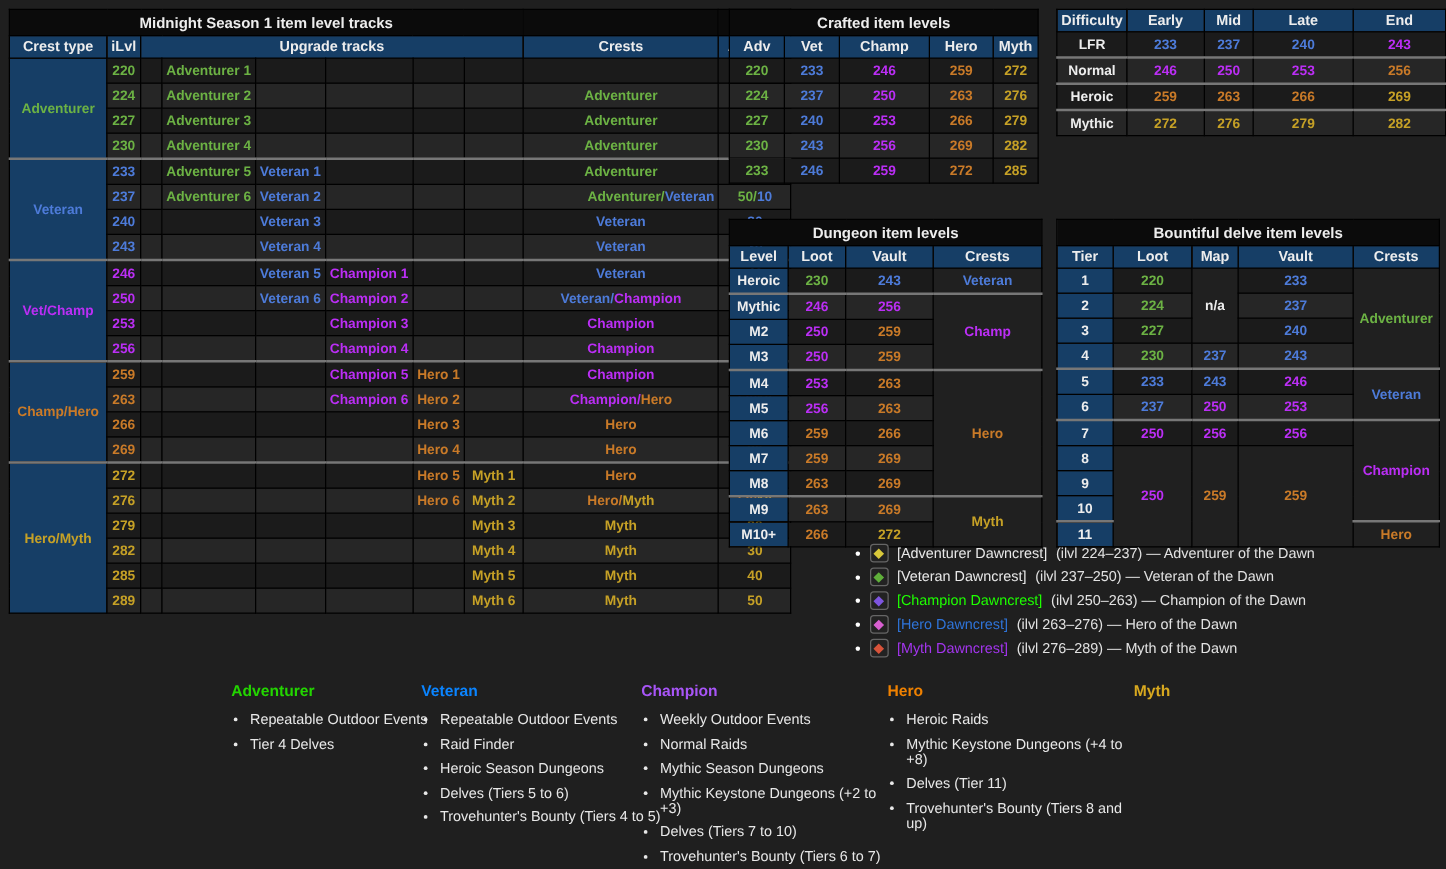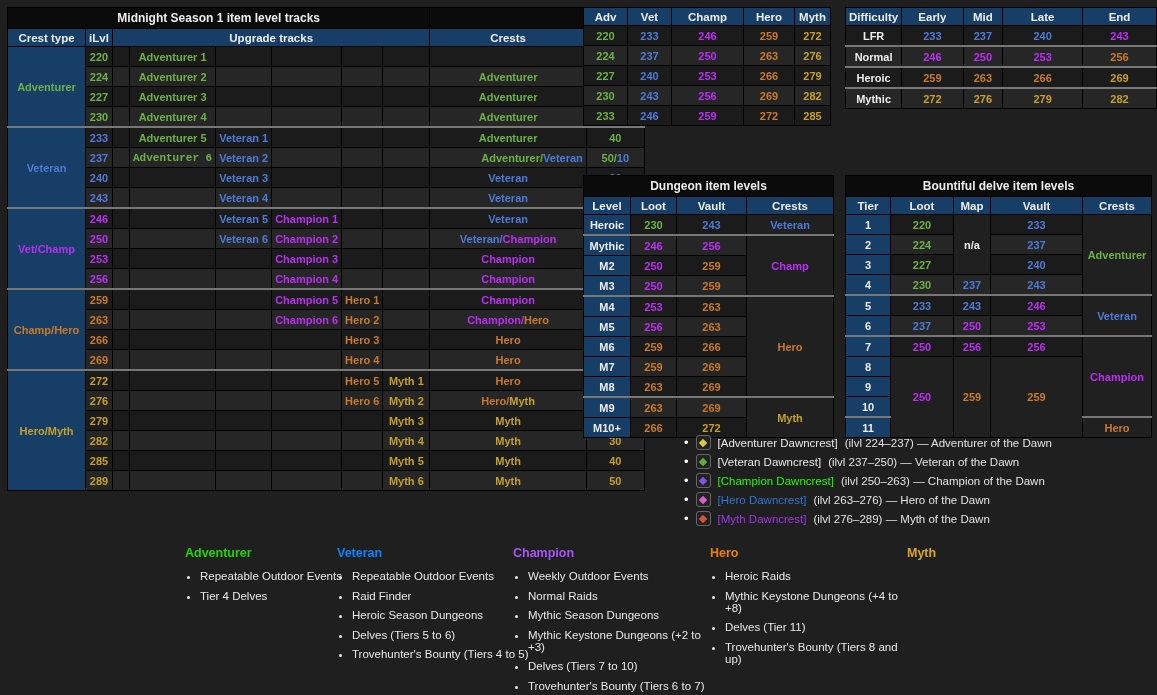--- a/index.html
+++ b/index.html
@@ -81,21 +81,21 @@
           <td style="color: rgb(77, 123, 217);"></td>
           <td style="color: rgb(187, 46, 245);"></td>
           <td style="color: rgb(201, 122, 40);"></td>
           <td style="color: rgb(198, 161, 38);"></td>
           <td><span style="color: rgb(108, 178, 68);">Adventurer</span><span></span></td>
           <td><span style="color: rgb(108, 178, 68);">10</span><span></span></td>
         </tr>
     <tr class="d">
           <td style="color: rgb(108, 178, 68);">227</td>
           <td></td>
-          <td style="color: rgb(108, 178, 68);">Adventurer 3</td>
+          <td style="color: rgb(108, 178, 68); text-align: right;">Adventurer 3</td>
           <td style="color: rgb(77, 123, 217);"></td>
           <td style="color: rgb(187, 46, 245);"></td>
           <td style="color: rgb(201, 122, 40);"></td>
           <td style="color: rgb(198, 161, 38);"></td>
           <td><span style="color: rgb(108, 178, 68);">Adventurer</span><span></span></td>
           <td><span style="color: rgb(108, 178, 68);">20</span><span></span></td>
         </tr>
     <tr class="l">
           <td style="color: rgb(108, 178, 68);">230</td>
           <td></td>
@@ -116,21 +116,21 @@
           <td style="color: rgb(77, 123, 217);">Veteran 1</td>
           <td style="color: rgb(187, 46, 245);"></td>
           <td style="color: rgb(201, 122, 40);"></td>
           <td style="color: rgb(198, 161, 38);"></td>
           <td><span style="color: rgb(108, 178, 68);">Adventurer</span><span></span></td>
           <td><span style="color: rgb(108, 178, 68);">40</span><span></span></td>
         </tr>
     <tr class="l">
           <td style="color: rgb(77, 123, 217);">237</td>
           <td></td>
-          <td style="color: rgb(108, 178, 68); font-family: Liberation Mono, monospace;">Adventurer 6</td>
+          <td style="color: rgb(108, 178, 68);">Adventurer 6</td>
           <td style="color: rgb(77, 123, 217);">Veteran 2</td>
           <td style="color: rgb(187, 46, 245);"></td>
           <td style="color: rgb(201, 122, 40);"></td>
           <td style="color: rgb(198, 161, 38);"></td>
           <td><span style="color: rgb(108, 178, 68); margin-left: 48px;">Adventurer/</span><span style="color: rgb(77, 123, 217);">Veteran</span></td>
           <td><span style="color: rgb(108, 178, 68);">50/</span><span style="color: rgb(77, 123, 217);">10</span></td>
         </tr>
     <tr class="d">
           <td style="color: rgb(77, 123, 217);">240</td>
           <td></td>
@@ -318,20 +318,23 @@
 
   <table style="left:583px;top:7px;">
     <colgroup>
         <col style="width:44px">
         <col style="width:44px">
         <col style="width:72px">
         <col style="width:51px">
         <col style="width:36px">
       </colgroup>
     <tbody>
+        <tr class="tt">
+          <th colspan="5">Crafted item levels</th>
+        </tr>
     <tr class="hd">
           <th>Adv</th>
           <th>Vet</th>
           <th>Champ</th>
           <th>Hero</th>
           <th>Myth</th>
         </tr>
     <tr class="d">
           <td style="color: rgb(108, 178, 68);">220</td>
           <td style="color: rgb(77, 123, 217);">233</td>

